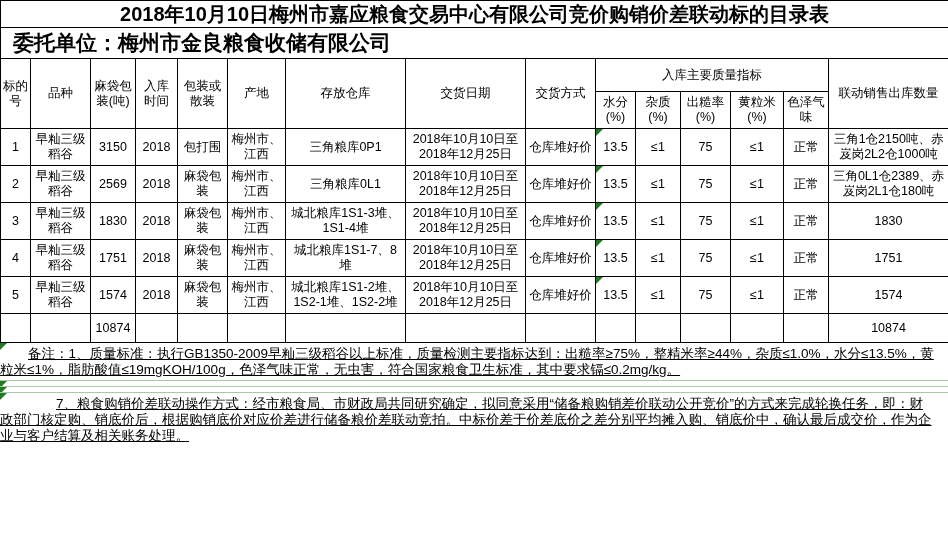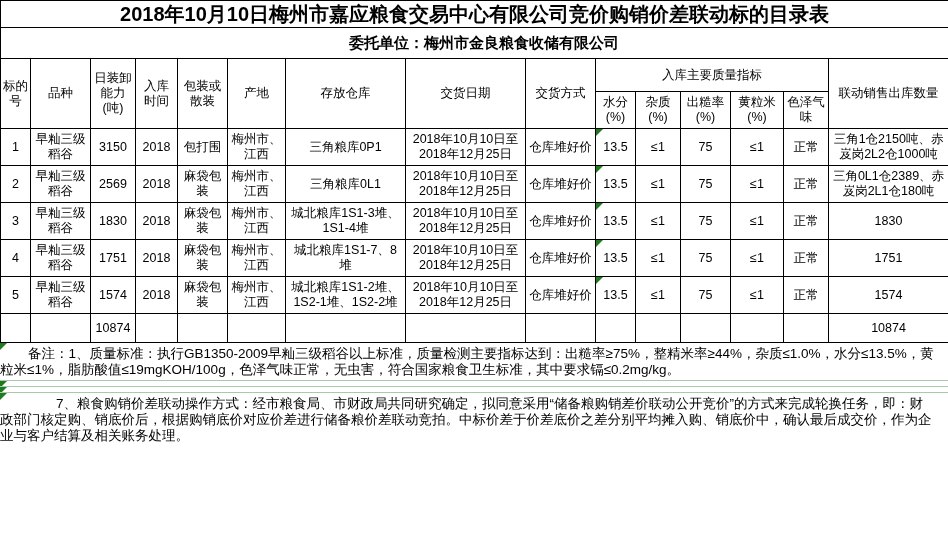--- a/index.html
+++ b/index.html
@@ -8,31 +8,31 @@
     background:#fff; color:#000;
     font-family:"Liberation Sans","DejaVu Sans",sans-serif;
   }
   table.sheet { border-collapse:collapse; table-layout:fixed; width:948px; }
   .sheet td, .sheet th {
     border:1px solid #000; text-align:center; vertical-align:middle;
     font-weight:normal; font-size:12.5px; line-height:1.2;
     padding:1px 2px; overflow:hidden; position:relative; word-break:break-word;
   }
   tr.title-row td { font-size:20px; font-weight:bold; height:24px; padding:1px 11px; }
-  tr.consignor-row td { text-align:center; font-size:15px; font-weight:bold; height:28px; padding-left:21px; }
+  tr.consignor-row td { text-align:left; font-size:21px; font-weight:bold; height:28px; padding-left:12px; }
   tr.head1 th { height:30px; }
   tr.head2 th { height:34px; }
   tr.data-row { height:37px; }
   tr.total-row td { height:26px; }
   .tri {
     position:absolute; top:0; left:0; width:0; height:0;
     border-top:7px solid #1e7b1e; border-right:7px solid transparent;
   }
   .notes { width:948px; font-size:13.5px; line-height:16px; }
-  .note { position:relative; border-top:1px solid #a9c9a9; padding:3px 14px 2px 0; }
+  .note { position:relative; border-top:1px solid #a9c9a9; padding:3px 14px 2px 0;text-decoration:underline; }
   .note:first-child { border-top:none; }
   .note p { margin:0; }
   .indent-sm p { text-indent:28px; }
   .indent-lg p { text-indent:56px; }
 </style>
 </head>
 <body>
 
 <table class="sheet">
   <colgroup>
@@ -55,21 +55,21 @@
   <tbody>
     <tr class="title-row">
       <td colspan="15">2018年10月10日梅州市嘉应粮食交易中心有限公司竞价购销价差联动标的目录表</td>
     </tr>
     <tr class="consignor-row">
       <td colspan="15">委托单位：梅州市金良粮食收储有限公司</td>
     </tr>
     <tr class="head1">
       <th rowspan="2">标的号</th>
       <th rowspan="2">品种</th>
-      <th rowspan="2">日装卸能力(吨)</th>
+      <th rowspan="2">麻袋包装(吨)</th>
       <th rowspan="2">入库时间</th>
       <th rowspan="2">包装或散装</th>
       <th rowspan="2">产地</th>
       <th rowspan="2">存放仓库</th>
       <th rowspan="2">交货日期</th>
       <th rowspan="2">交货方式</th>
       <th colspan="5">入库主要质量指标</th>
       <th rowspan="2">联动销售出库数量</th>
     </tr>
     <tr class="head2">

